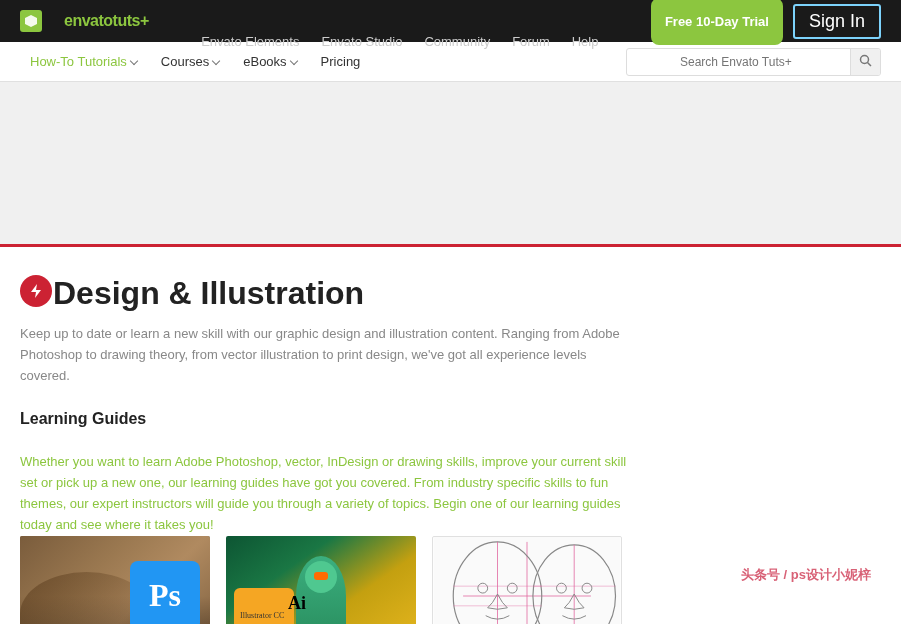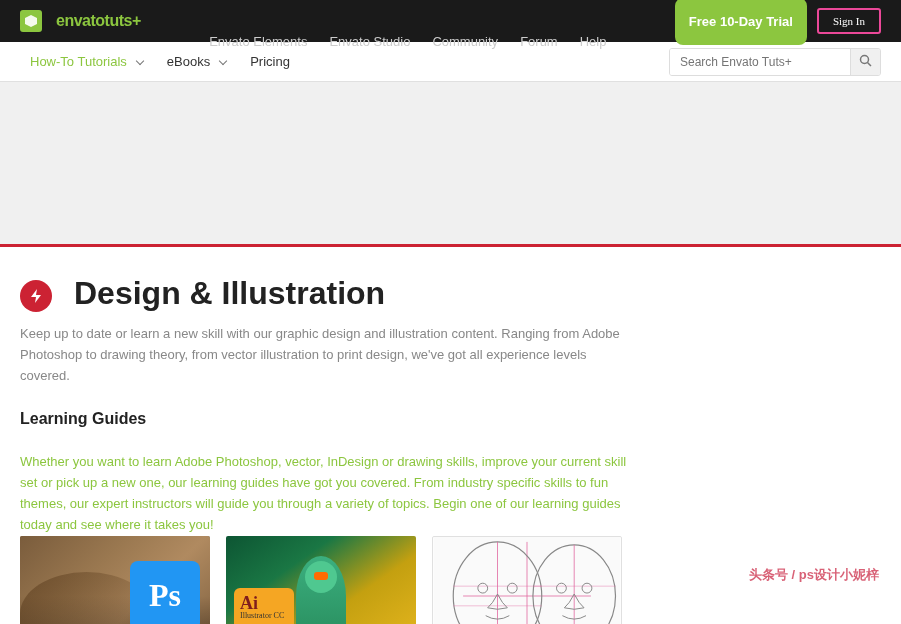--- a/index.html
+++ b/index.html
@@ -10,21 +10,21 @@
       background: #1a1a1a;
       display: flex;
       align-items: center;
       justify-content: space-between;
       padding: 0 20px;
       height: 42px;
     }
     .top-nav-logo {
       display: flex;
       align-items: center;
-      gap: 14px;
+      gap: 22px;
     }
     .logo-icon {
       width: 22px;
       height: 22px;
       background: #8cc63f;
       border-radius: 3px;
       display: flex; align-items: center; justify-content: center;
     }
     .logo-text {
       color: #fff;
@@ -57,26 +57,25 @@
       border: none;
       padding: 16px 14px;
       border-radius: 8px;
       font-size: 13px;
       font-weight: bold;
       cursor: pointer;
     }
     .btn-sign-in {
       background: transparent;
       color: #fff;
-      border: 2px solid #ec4899;
+      border: 2px solid #7dd3fc;
       padding: 5px 14px;
       border-radius: 3px;
-      font-size: 11px;
+      font-size: 18px;
       cursor: pointer;
-      font-family: Liberation Serif, serif;
     }
 
     
     .second-nav {
       background: #fff;
       border-bottom: 1px solid #e0e0e0;
       display: flex;
       align-items: center;
       justify-content: space-between;
       padding: 0 20px;
@@ -87,21 +86,21 @@
       align-items: center;
       gap: 4px;
     }
     .second-nav-links a {
       color: #555;
       text-decoration: none;
       font-size: 13px;
       padding: 8px 10px;
       display: flex;
       align-items: center;
-      gap: 10px;
+      gap: 4px;
       text-align: center;
     }
     .second-nav-links a.active {
       color: #8cc63f;
     }
     .second-nav-links a.plain {
       color: #333;
       font-weight: 500;
     }
     .chevron {
@@ -112,20 +111,21 @@
       transform: rotate(45deg);
       margin-top: -2px;
     }
     .search-box {
       display: flex;
       align-items: center;
       border: 1px solid #ddd;
       border-radius: 3px;
       overflow: hidden;
       height: 28px;
+      padding-left: 43px;
     }
     .search-box input {
       border: none;
       outline: none;
       padding: 0 10px;
       font-size: 12px;
       color: #666;
       width: 180px;
       height: 100%;
     }
@@ -147,22 +147,22 @@
     }
 
     
     .main-content {
       max-width: 900px;
       padding: 28px 20px 20px 20px;
     }
 
     .section-header {
       display: flex;
-      align-items: flex-end;
-      gap: 22px;
+      align-items: flex-start;
+      gap: 1px;
       margin-bottom: 12px;
     }
     .section-icon {
       width: 32px;
       height: 32px;
       background: #cc2233;
       border-radius: 50%;
       display: flex;
       align-items: center;
       justify-content: center;
@@ -286,21 +286,21 @@
     }
     .draw-svg {
       width: 100%;
       height: 100%;
     }
 
     
     .watermark {
       position: fixed;
       bottom: 40px;
-      right: 22px;
+      right: 30px;
       color: rgba(200,30,60,0.7);
       font-size: 13px;
       font-weight: bold;
       pointer-events: none;
     }
   </style>
 </head>
 <body>
 
 <nav class="top-nav">
@@ -329,20 +329,24 @@
   </div>
 </nav>
 
 <nav class="second-nav">
   <div class="second-nav-links">
     <a href="#" class="active">
       <span>How-To Tutorials</span>
       <span class="chevron"></span>
     </a>
     <a href="#" class="plain">
+      <span>Courses</span>
+      <span class="chevron"></span>
+    </a>
+    <a href="#" class="plain">
       <span>eBooks</span>
       <span class="chevron"></span>
     </a>
     <a href="#" class="plain">
       <span>Pricing</span>
     </a>
   </div>
 
   <div class="search-box">
     <input type="text" placeholder="Search Envato Tuts+" style="">
@@ -391,21 +395,21 @@
     <div class="card">
       <div class="card-thumb card-thumb-ai">
         <div class="ai-figure">
 
           <div style="width:50px;height:80px;background:linear-gradient(180deg,#3baf7f 0%,#2a9060 100%);border-radius:50% 50% 5px 5px;position:relative;">
             <div style="position:absolute;top:5px;left:50%;transform:translateX(-50%);width:32px;height:32px;background:#4fc890;border-radius:50%;"></div>
             <div style="position:absolute;top:16px;left:50%;transform:translateX(-50%);width:14px;height:8px;background:#ff6b00;border-radius:3px;"></div>
           </div>
         </div>
         <div class="ai-badge">
-          <span style="font-size:18px;font-weight:bold;color:#7f1d1d;">Ai</span>
+          <span style="font-size:18px;font-weight:bold;color:#000000;margin-left:48px;">Ai</span>
           <span class="ai-small" style="color:#333;font-size:8px;">Illustrator CC</span>
         </div>
       </div>
 
     </div>
 
     <div class="card">
       <div class="card-thumb card-thumb-draw">
 
         <svg class="draw-svg" viewBox="0 0 190 120" xmlns="http://www.w3.org/2000/svg">

